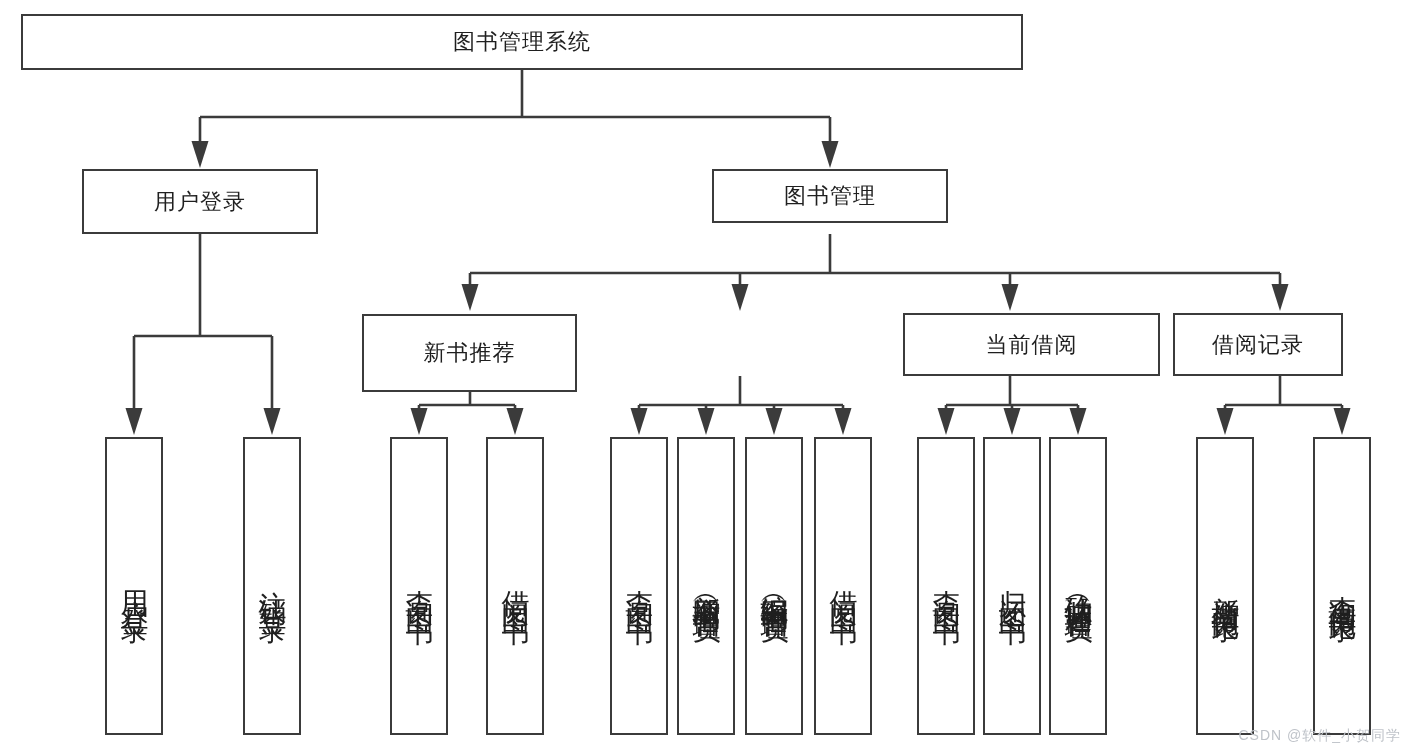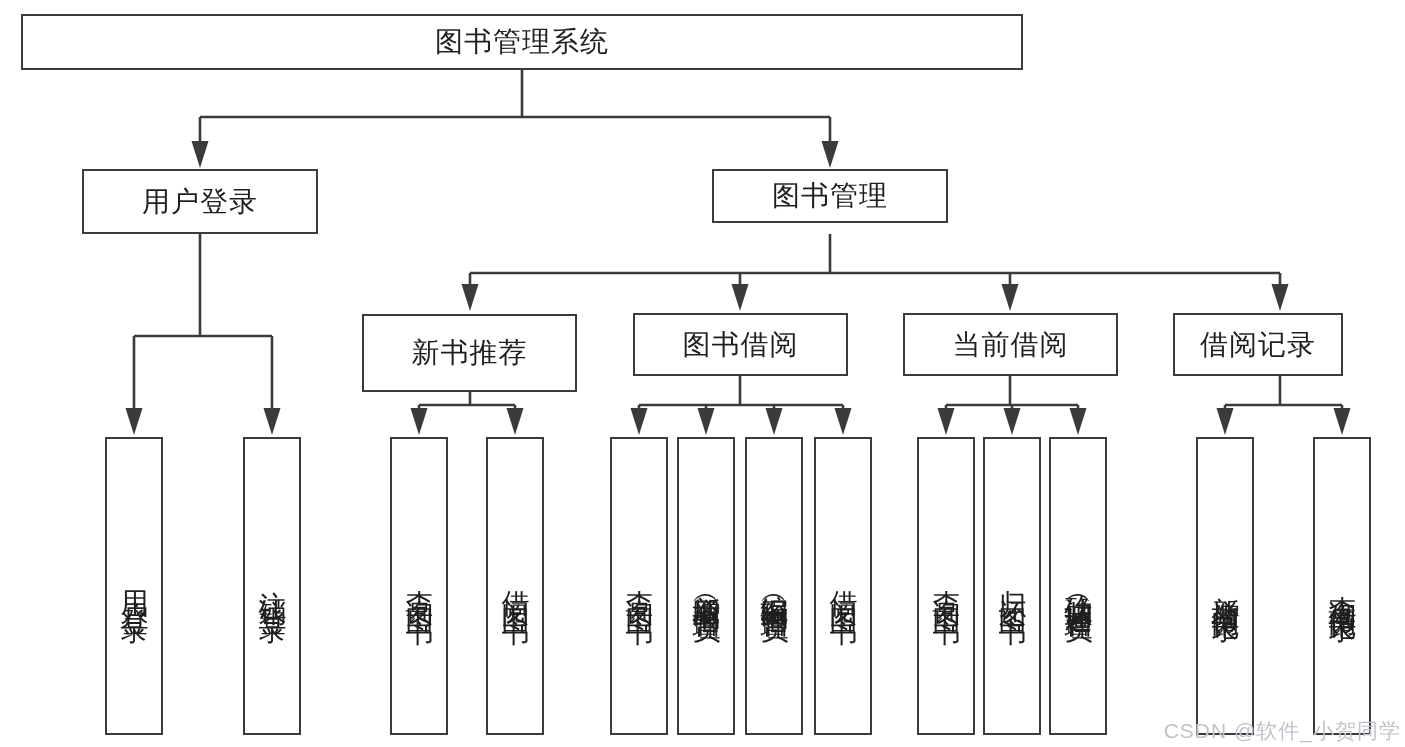--- a/index.html
+++ b/index.html
@@ -39,42 +39,42 @@
     position:absolute;
     box-sizing:border-box;
     border:2.6px solid var(--line);
     background:#ffffff;
     display:flex;
     align-items:center;
     justify-content:center;
     color:var(--text);
   }
   .node-h{
-    font-size:28px;
+    font-size:22px;
     letter-spacing:1px;
     white-space:nowrap;
   }
   .node-v{
     width:58px;
     height:298px;
   }
   .vtext{
     writing-mode:vertical-rl;
     text-orientation:mixed;
     font-size:28px;
     line-height:1;
   }
   .v4{letter-spacing:9px;}
   .v6{letter-spacing:4px;}
   .v9{letter-spacing:3px;}
   .watermark{
     position:absolute;
     right:4px;
     bottom:2px;
-    font-size:21px;
+    font-size:14px;
     letter-spacing:1px;
     color:var(--watermark);
     z-index:5;
     white-space:nowrap;
   }
 </style>
 </head>
 <body>
 
 <div class="stage">
@@ -136,24 +136,21 @@
   <div class="node node-h" style="left:82px;top:169px;width:236px;height:65px">
     <span>用户登录</span>
   </div>
   <div class="node node-h" style="left:712px;top:169px;width:236px;height:54px">
     <span>图书管理</span>
   </div>
 
   <div class="node node-h" style="left:362px;top:314px;width:215px;height:78px">
     <span>新书推荐</span>
   </div>
-  <div class="node node-h" style="left:633px;top:313px;width:215px;height:63px">
-    <span>图书借阅</span>
-  </div>
-  <div class="node node-h" style="left:903px;top:313px;width:215px;height:63px">
+  <div class="node node-h" style="left:903px;top:313px;width:257px;height:63px">
     <span>当前借阅</span>
   </div>
   <div class="node node-h" style="left:1173px;top:313px;width:170px;height:63px">
     <span>借阅记录</span>
   </div>
 
   <div class="node node-v" style="left:105px;top:437px">
     <span class="vtext v4">用户登录</span>
   </div>
   <div class="node node-v" style="left:243px;top:437px">

